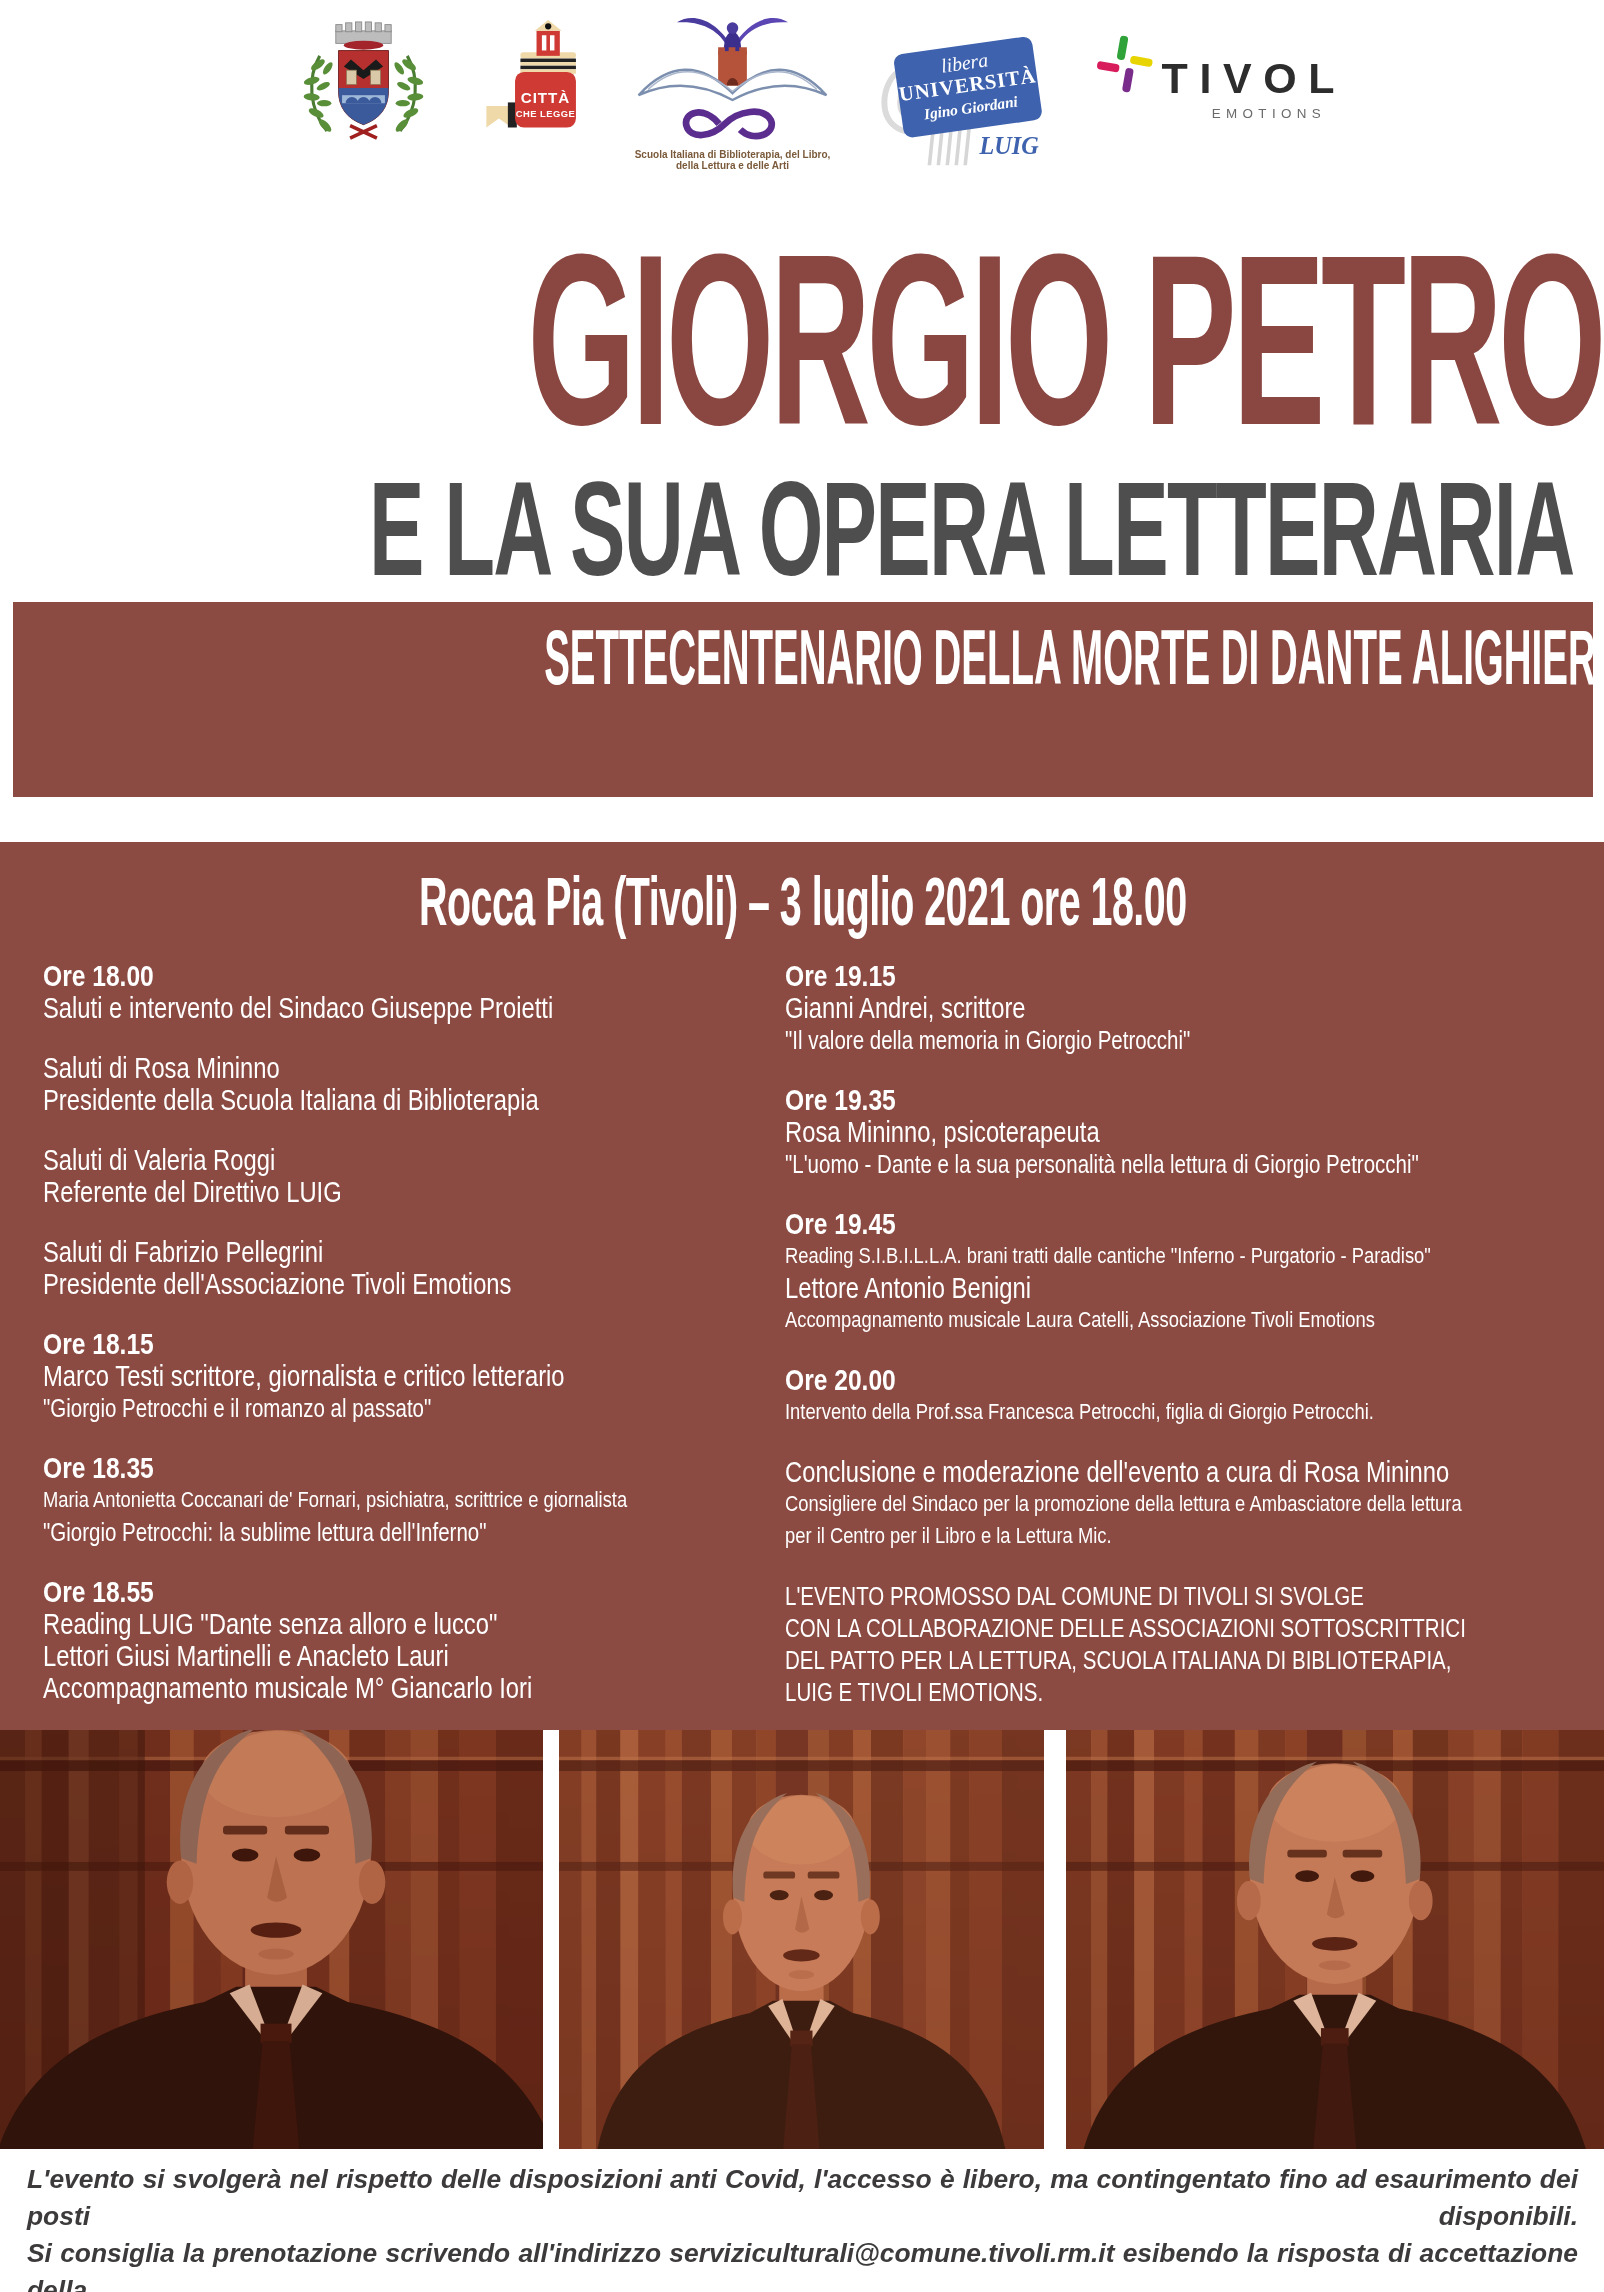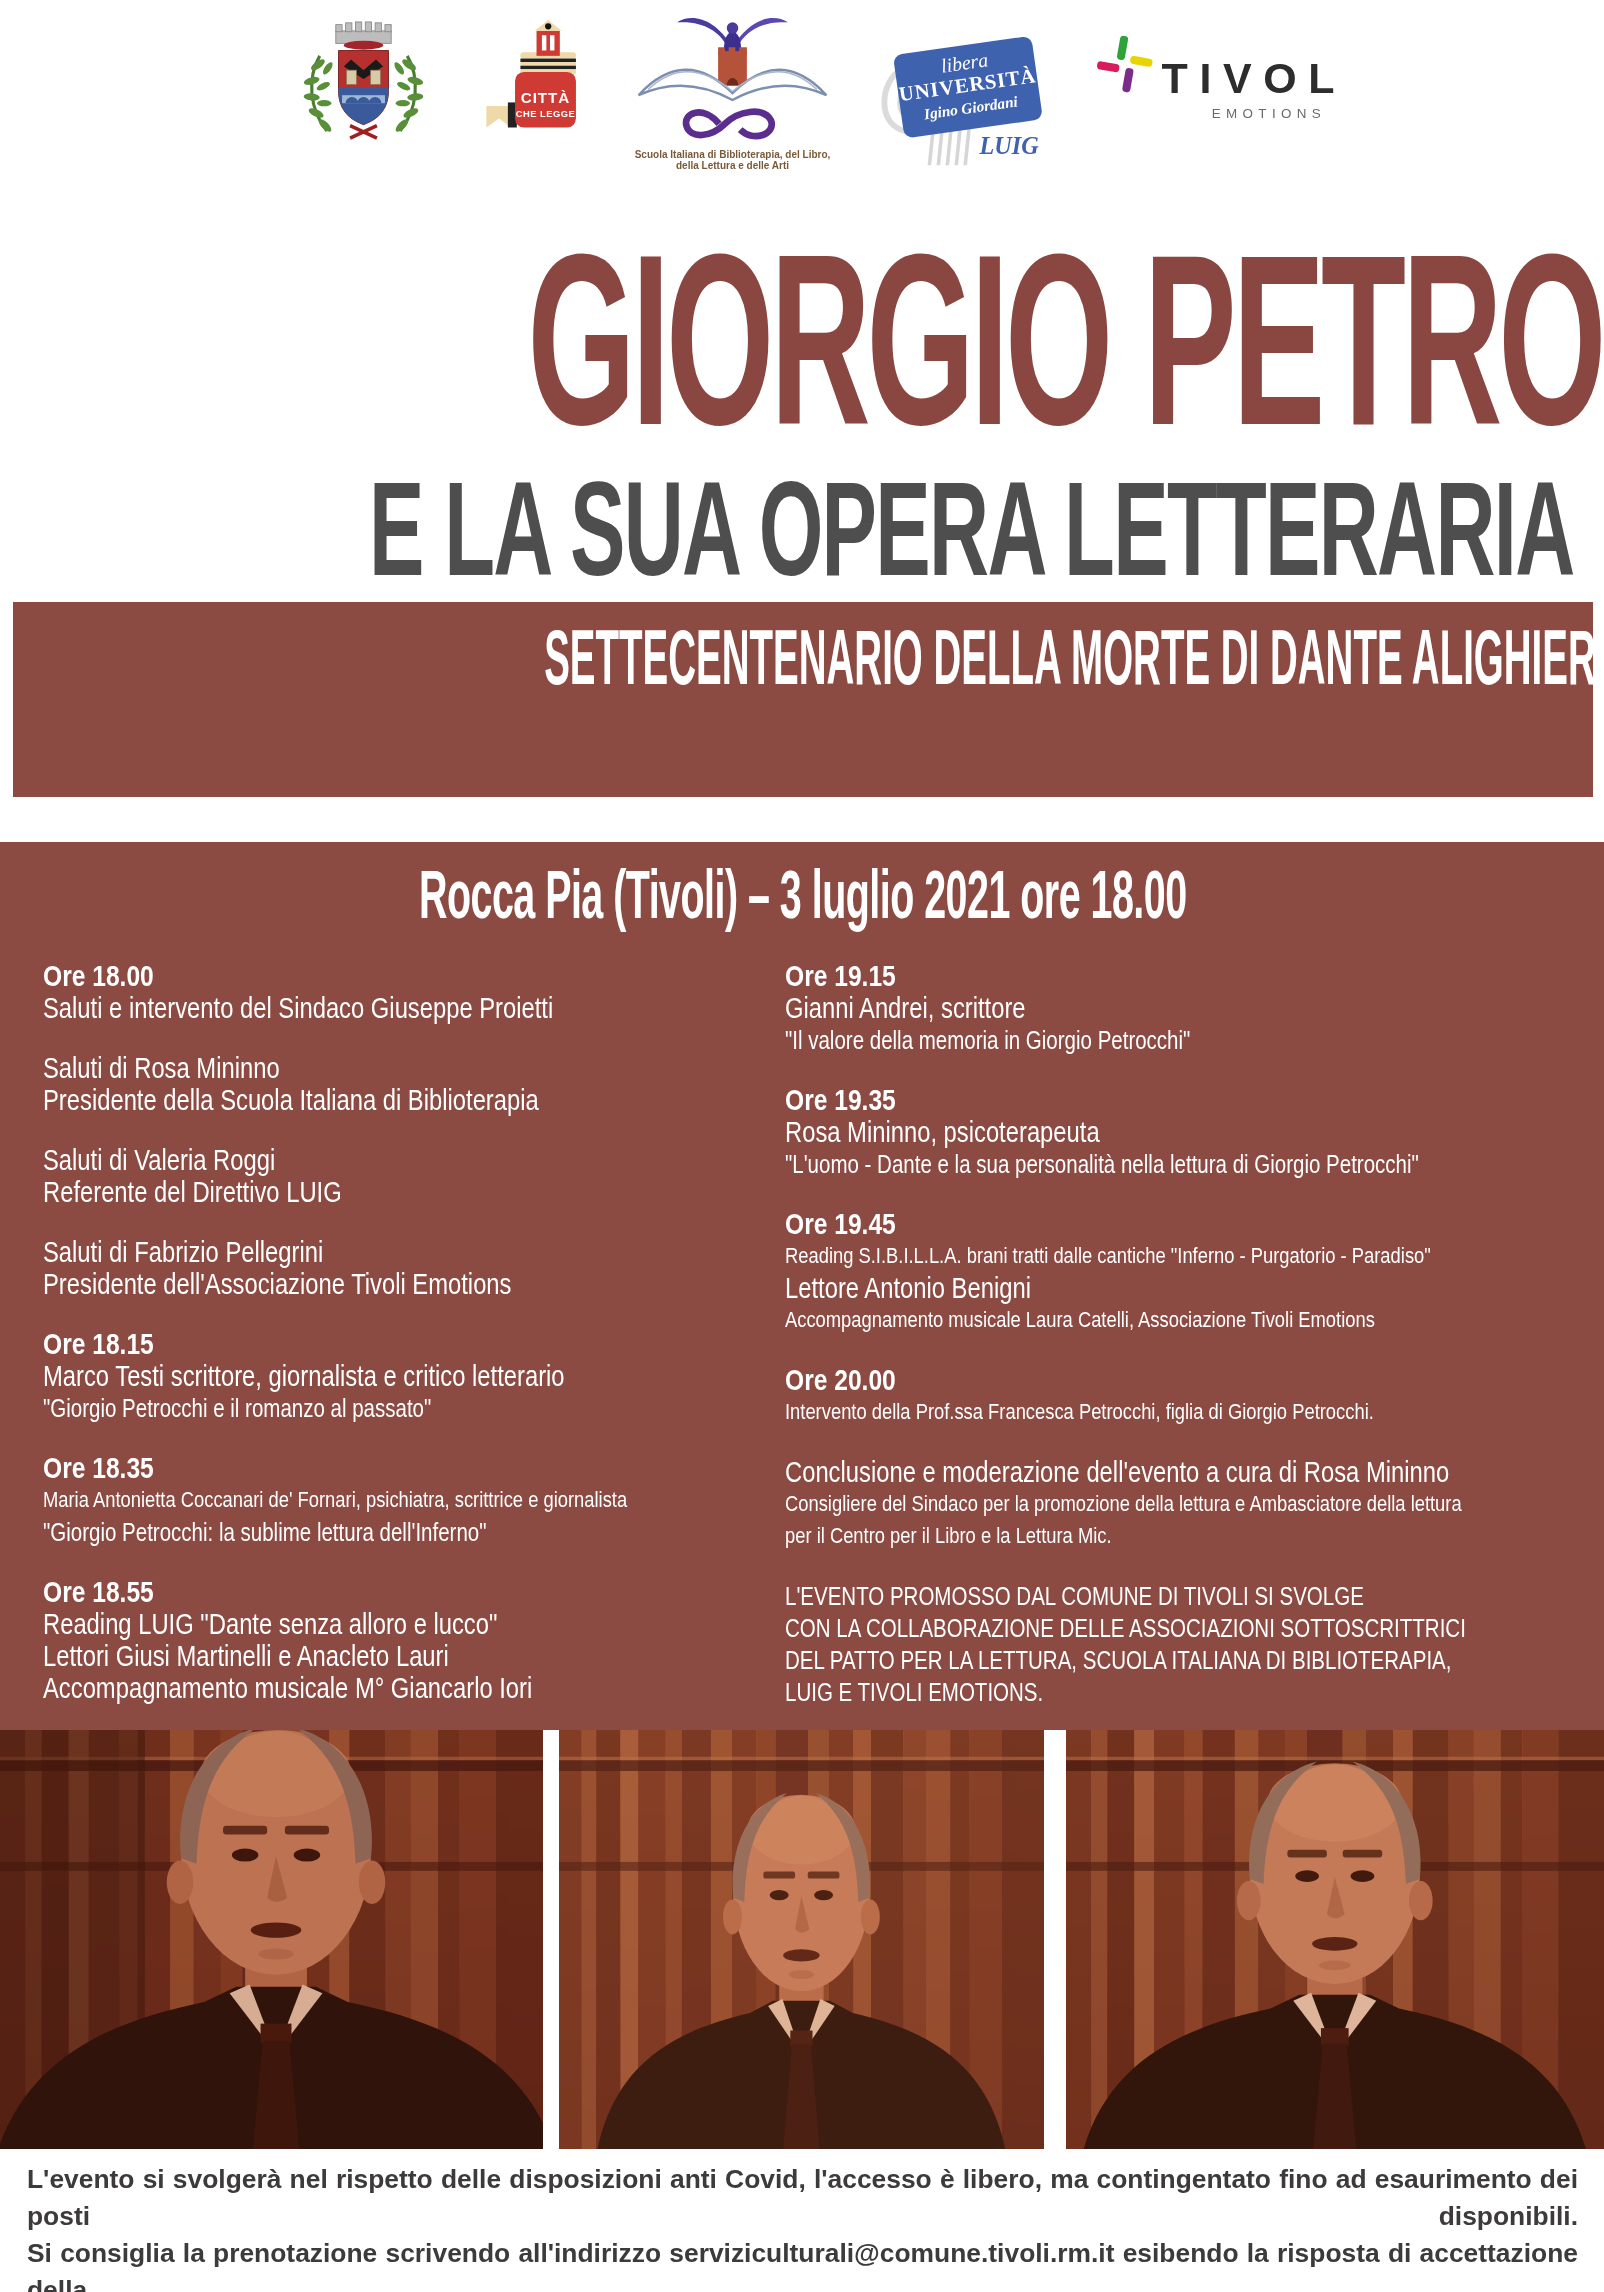--- a/index.html
+++ b/index.html
@@ -50,21 +50,21 @@
     display:inline-block;font-weight:bold;color:#fff;font-size:77px;line-height:84px;
     transform-origin:50% 50%;white-space:nowrap;
   }
   .banner1 .bl1 span{transform:scaleX(0.58);}
   .banner1 .bl2 span{transform:scaleX(0.50);}
 
   
   .main-block{
     top:842px;left:0;width:1605px;height:888px;background:var(--maroon);
   }
-  .event-heading{width:100%;text-align:center;padding-top:16px;}
+  .event-heading{width:100%;text-align:center;padding-top:23px;}
   .event-heading span{
     display:inline-block;font-weight:bold;color:#fff;font-size:68px;line-height:73px;
     letter-spacing:-0.9px;transform:scaleX(0.58);transform-origin:50% 50%;white-space:nowrap;
   }
   .pcol{position:absolute;top:118px;color:#fff;transform:scaleX(0.82);transform-origin:0 0;}
   .col-left{left:43px;width:896px;}
   .col-right{left:785px;width:999px;}
   .pblock{margin-bottom:28px;}
   .pline{line-height:32px;}
   .pline.bold{font-size:30px;font-weight:bold;}
@@ -74,21 +74,21 @@
   .pline.caps{font-size:25px;}
 
   
   .photo{position:absolute;top:1730px;height:419px;display:block;}
   .ph1{left:0;width:543px;}
   .ph2{left:559px;width:485px;}
   .ph3{left:1066px;width:539px;}
 
   
   .footer{top:2161px;left:27px;width:1551px;color:var(--ink);}
-  .fl{font-size:26.4px;font-weight:bold;line-height:37px;}
+  .fl{font-size:26.4px;font-weight:bold;line-height:37px;font-style:italic;}
   .fl.just{text-align:justify;text-align-last:justify;}
 
   svg text{font-family:"Liberation Sans", sans-serif;}
   svg text.serif{font-family:"Liberation Serif", serif;}
 </style>
 </head>
 <body>
 
 <svg width="0" height="0" style="position:absolute" aria-hidden="true">
   <defs>

